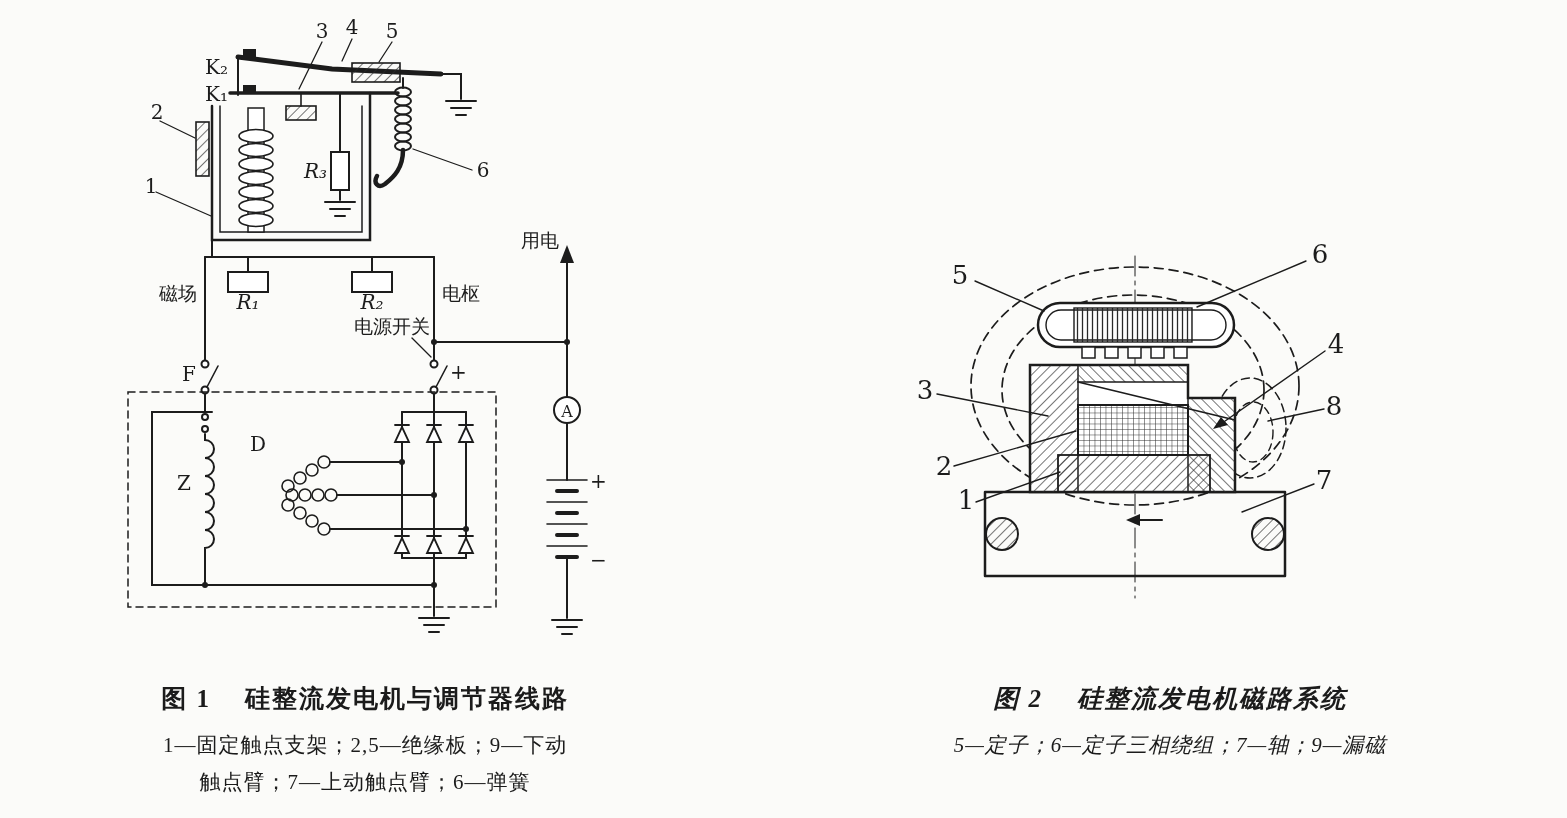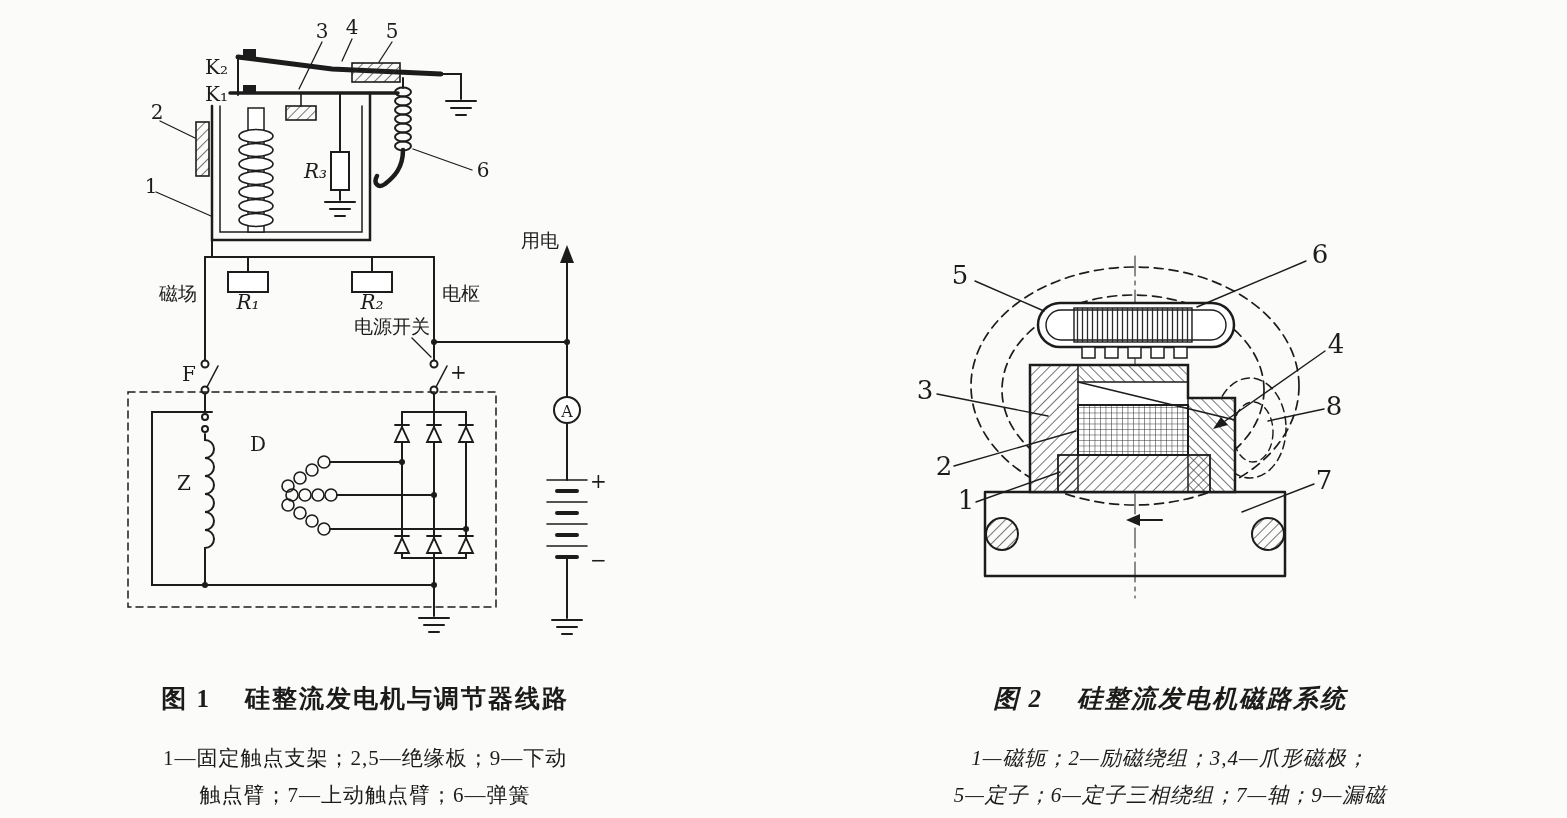--- a/index.html
+++ b/index.html
@@ -2,21 +2,21 @@
 <html><head>
 <meta charset="utf-8">
 <style>
   html,body{margin:0;padding:0;background:#e8e8e6;}
   .page{position:relative;width:1567px;height:818px;background:#fbfbf9;overflow:hidden;
         font-family:"Liberation Serif",serif;color:#1b1b1b;}
   svg.draw{position:absolute;left:0;top:0;}
   svg text{font-family:"DejaVu Serif",serif;fill:#1c1c1c;stroke:none;}
   .lbl-it{font-style:italic;}
   .caption{position:absolute;top:682px;text-align:center;}
-  .cap-title{font-size:25px;margin-bottom:25px;font-weight:600;letter-spacing:2px;}
+  .cap-title{font-size:25px;margin-bottom:12px;font-weight:600;letter-spacing:2px;}
   .fig-no{margin-right:34px;}
   .cap-line{font-size:21px;line-height:37px;letter-spacing:1px;}
 </style>
 </head>
 <body>
 
 <div class="page">
 
   <svg class="draw" width="1567" height="818" viewBox="0 0 1567 818">
     <defs>
@@ -253,17 +253,16 @@
       <span class="fig-no">图 1</span><span>硅整流发电机与调节器线路</span>
     </div>
     <div class="cap-line">1—固定触点支架；2,5—绝缘板；9—下动</div>
     <div class="cap-line">触点臂；7—上动触点臂；6—弹簧</div>
   </div>
 
   <div class="caption" style="left:890px;width:560px;font-style:italic;">
     <div class="cap-title">
       <span class="fig-no">图 2</span><span>硅整流发电机磁路系统</span>
     </div>
-    <div class="cap-line">1—磁轭；2—励磁绕组；3,4—爪形磁极；</div>
     <div class="cap-line">5—定子；6—定子三相绕组；7—轴；9—漏磁</div>
   </div>
 
 </div>
 
 </body></html>

